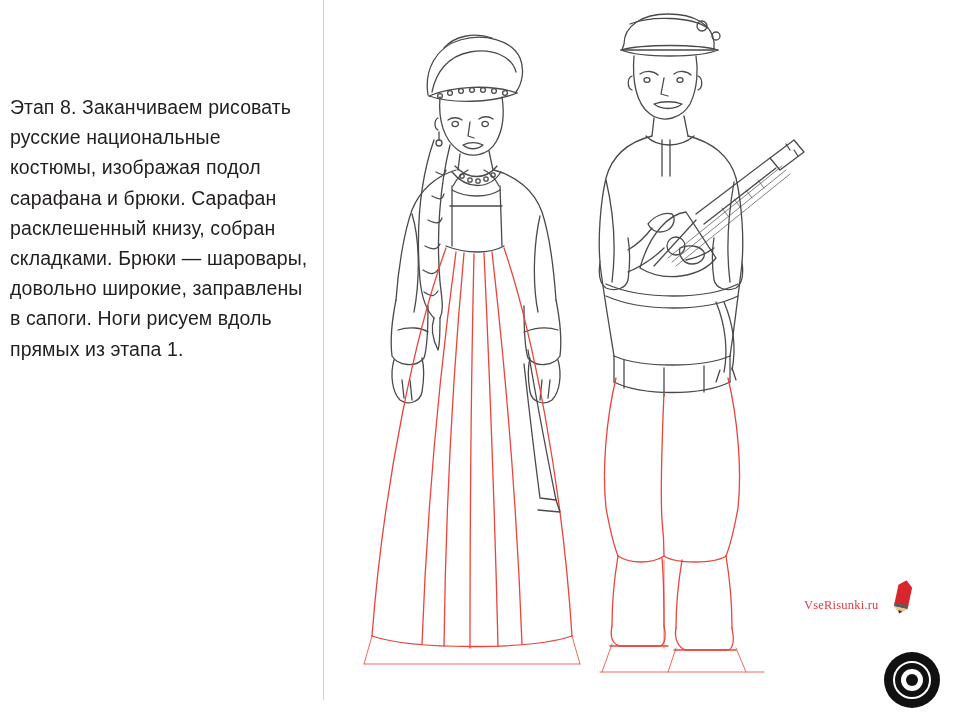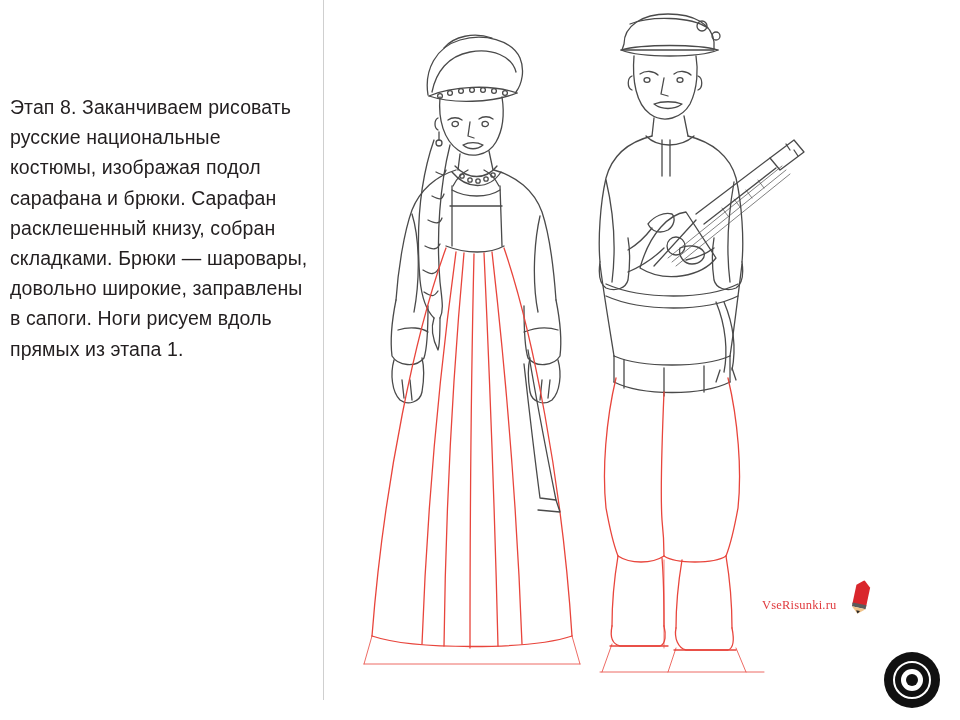--- a/index.html
+++ b/index.html
@@ -53,21 +53,21 @@
     position: absolute;
     left: 324px;
     top: 0;
     width: 636px;
     height: 720px;
   }
   .art svg { display: block; }
   
   .watermark {
     position: absolute;
-    left: 762px;
+    left: 804px;
     top: 580px;
     width: 110px;
     height: 50px;
   }
   .wm-text {
     position: absolute;
     left: 0;
     top: 18px;
     font-size: 12.5px;
     color: #e03a3e;

